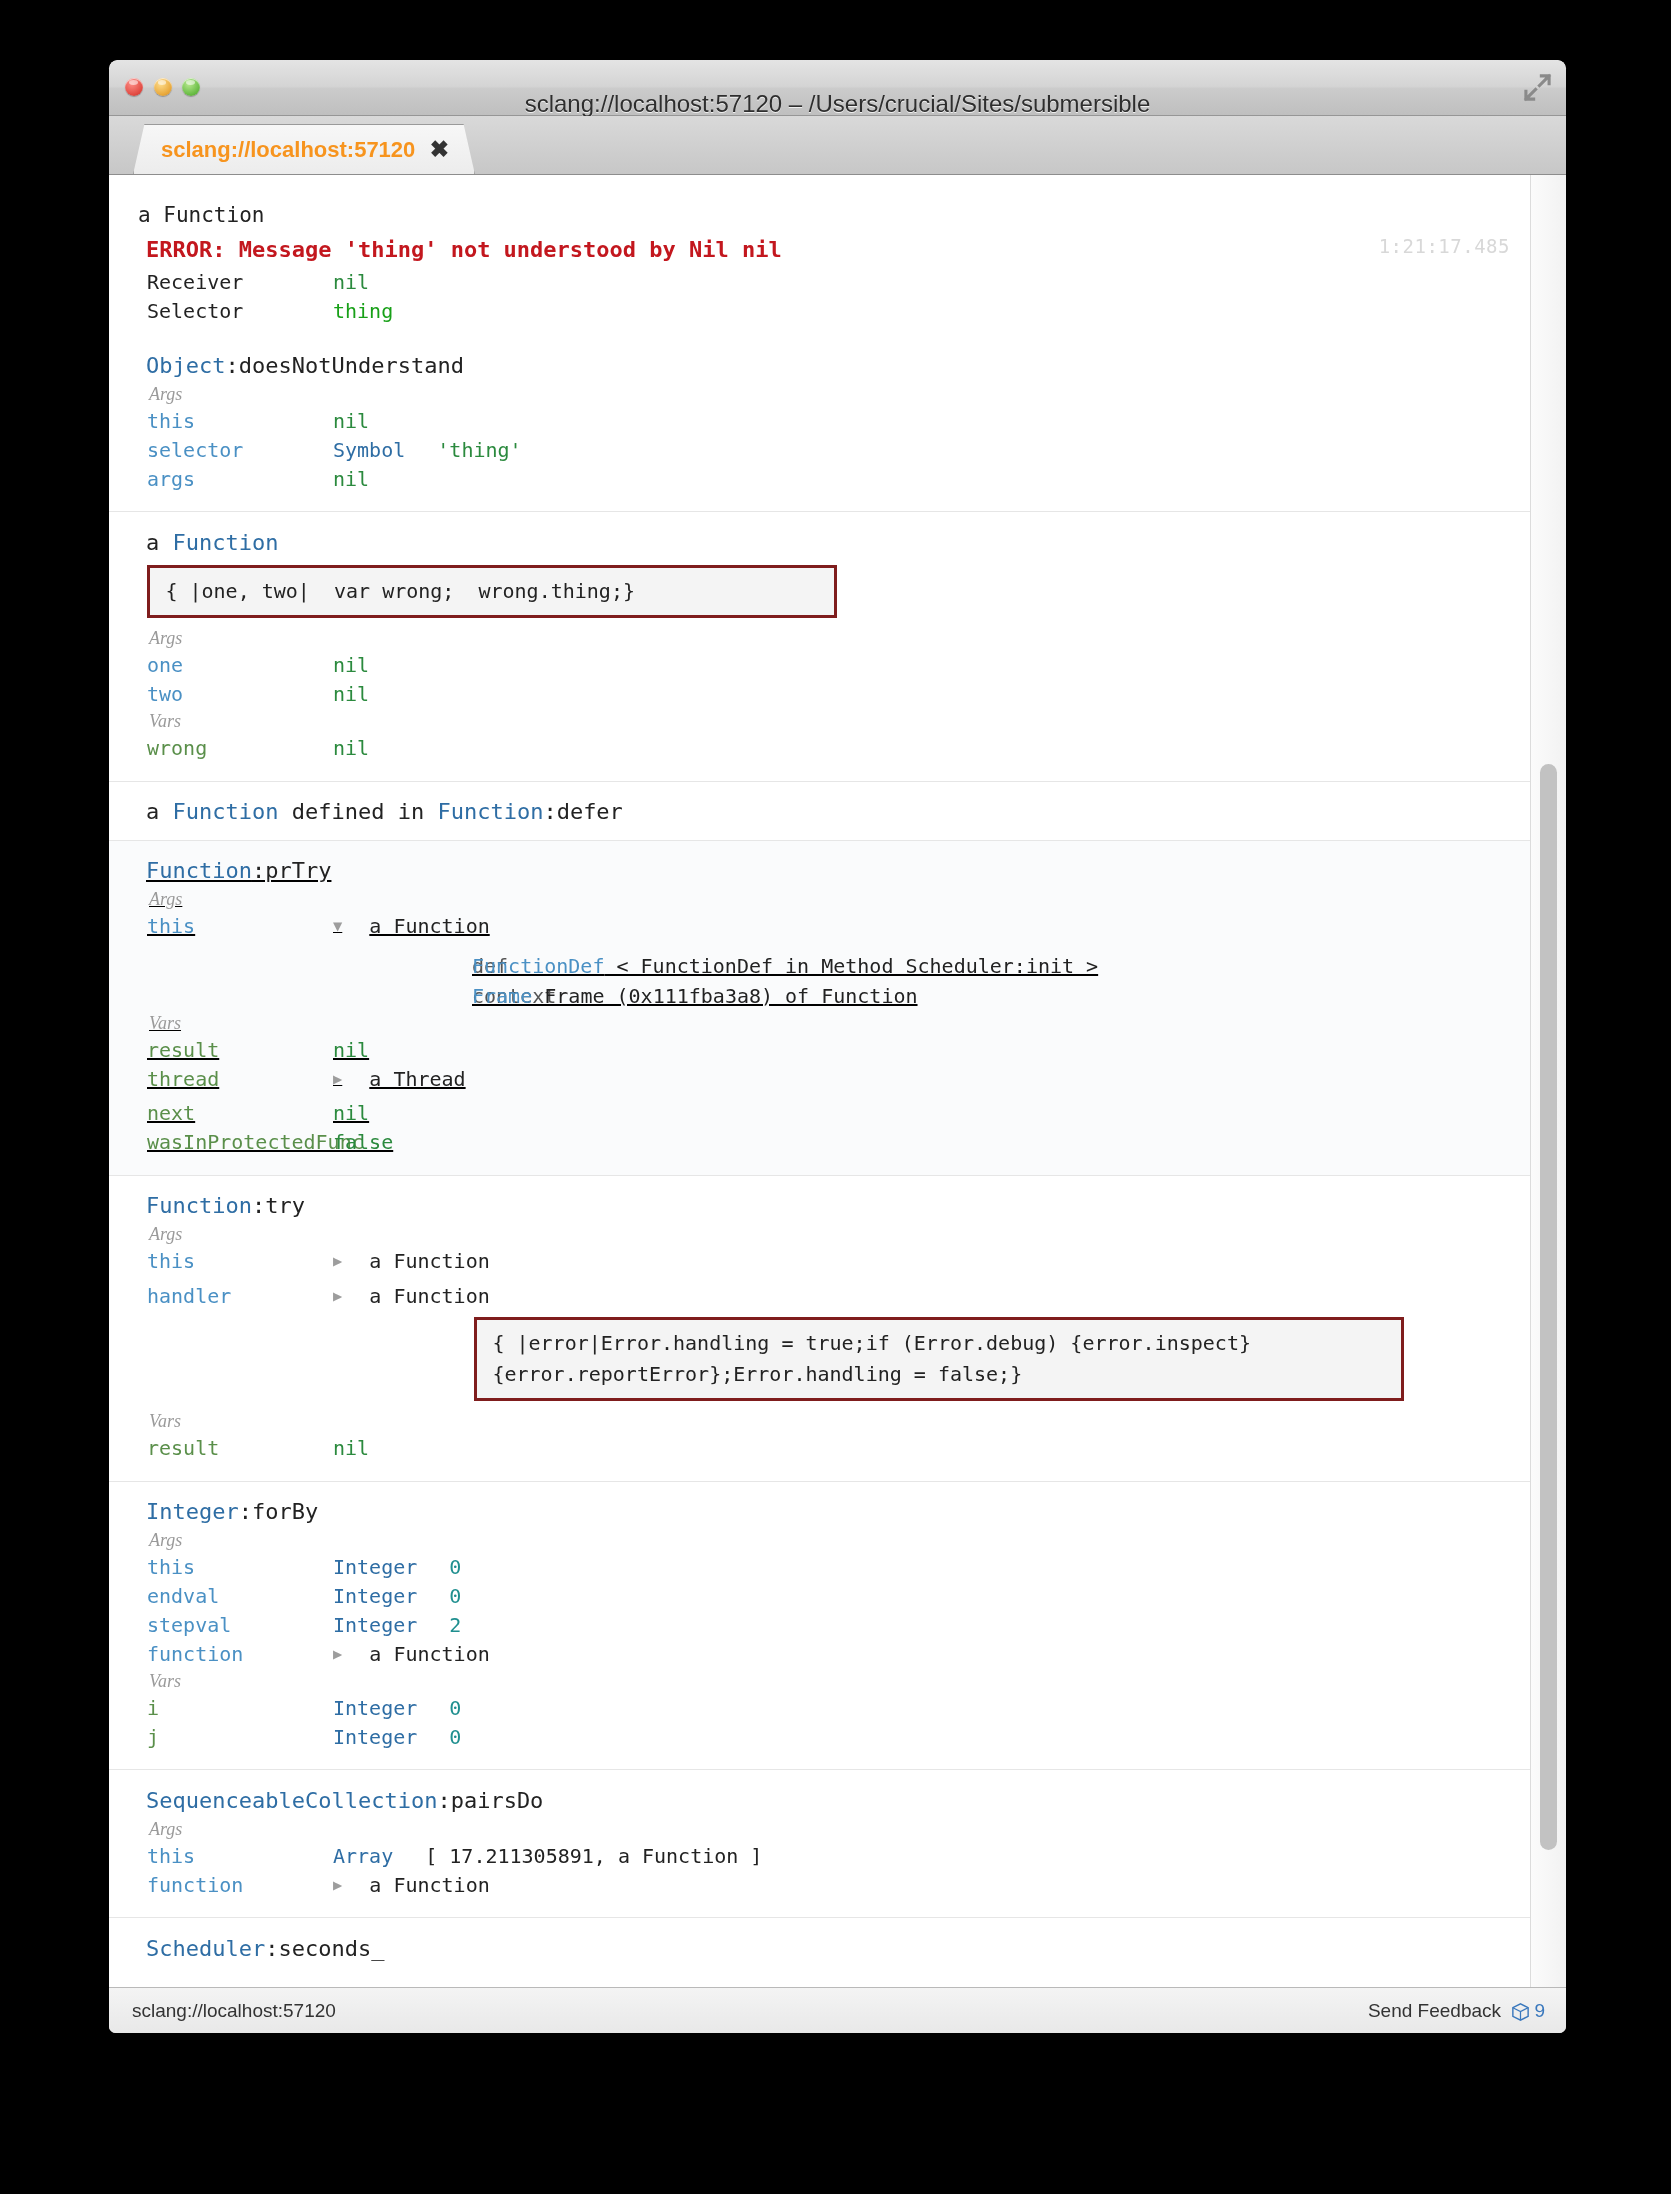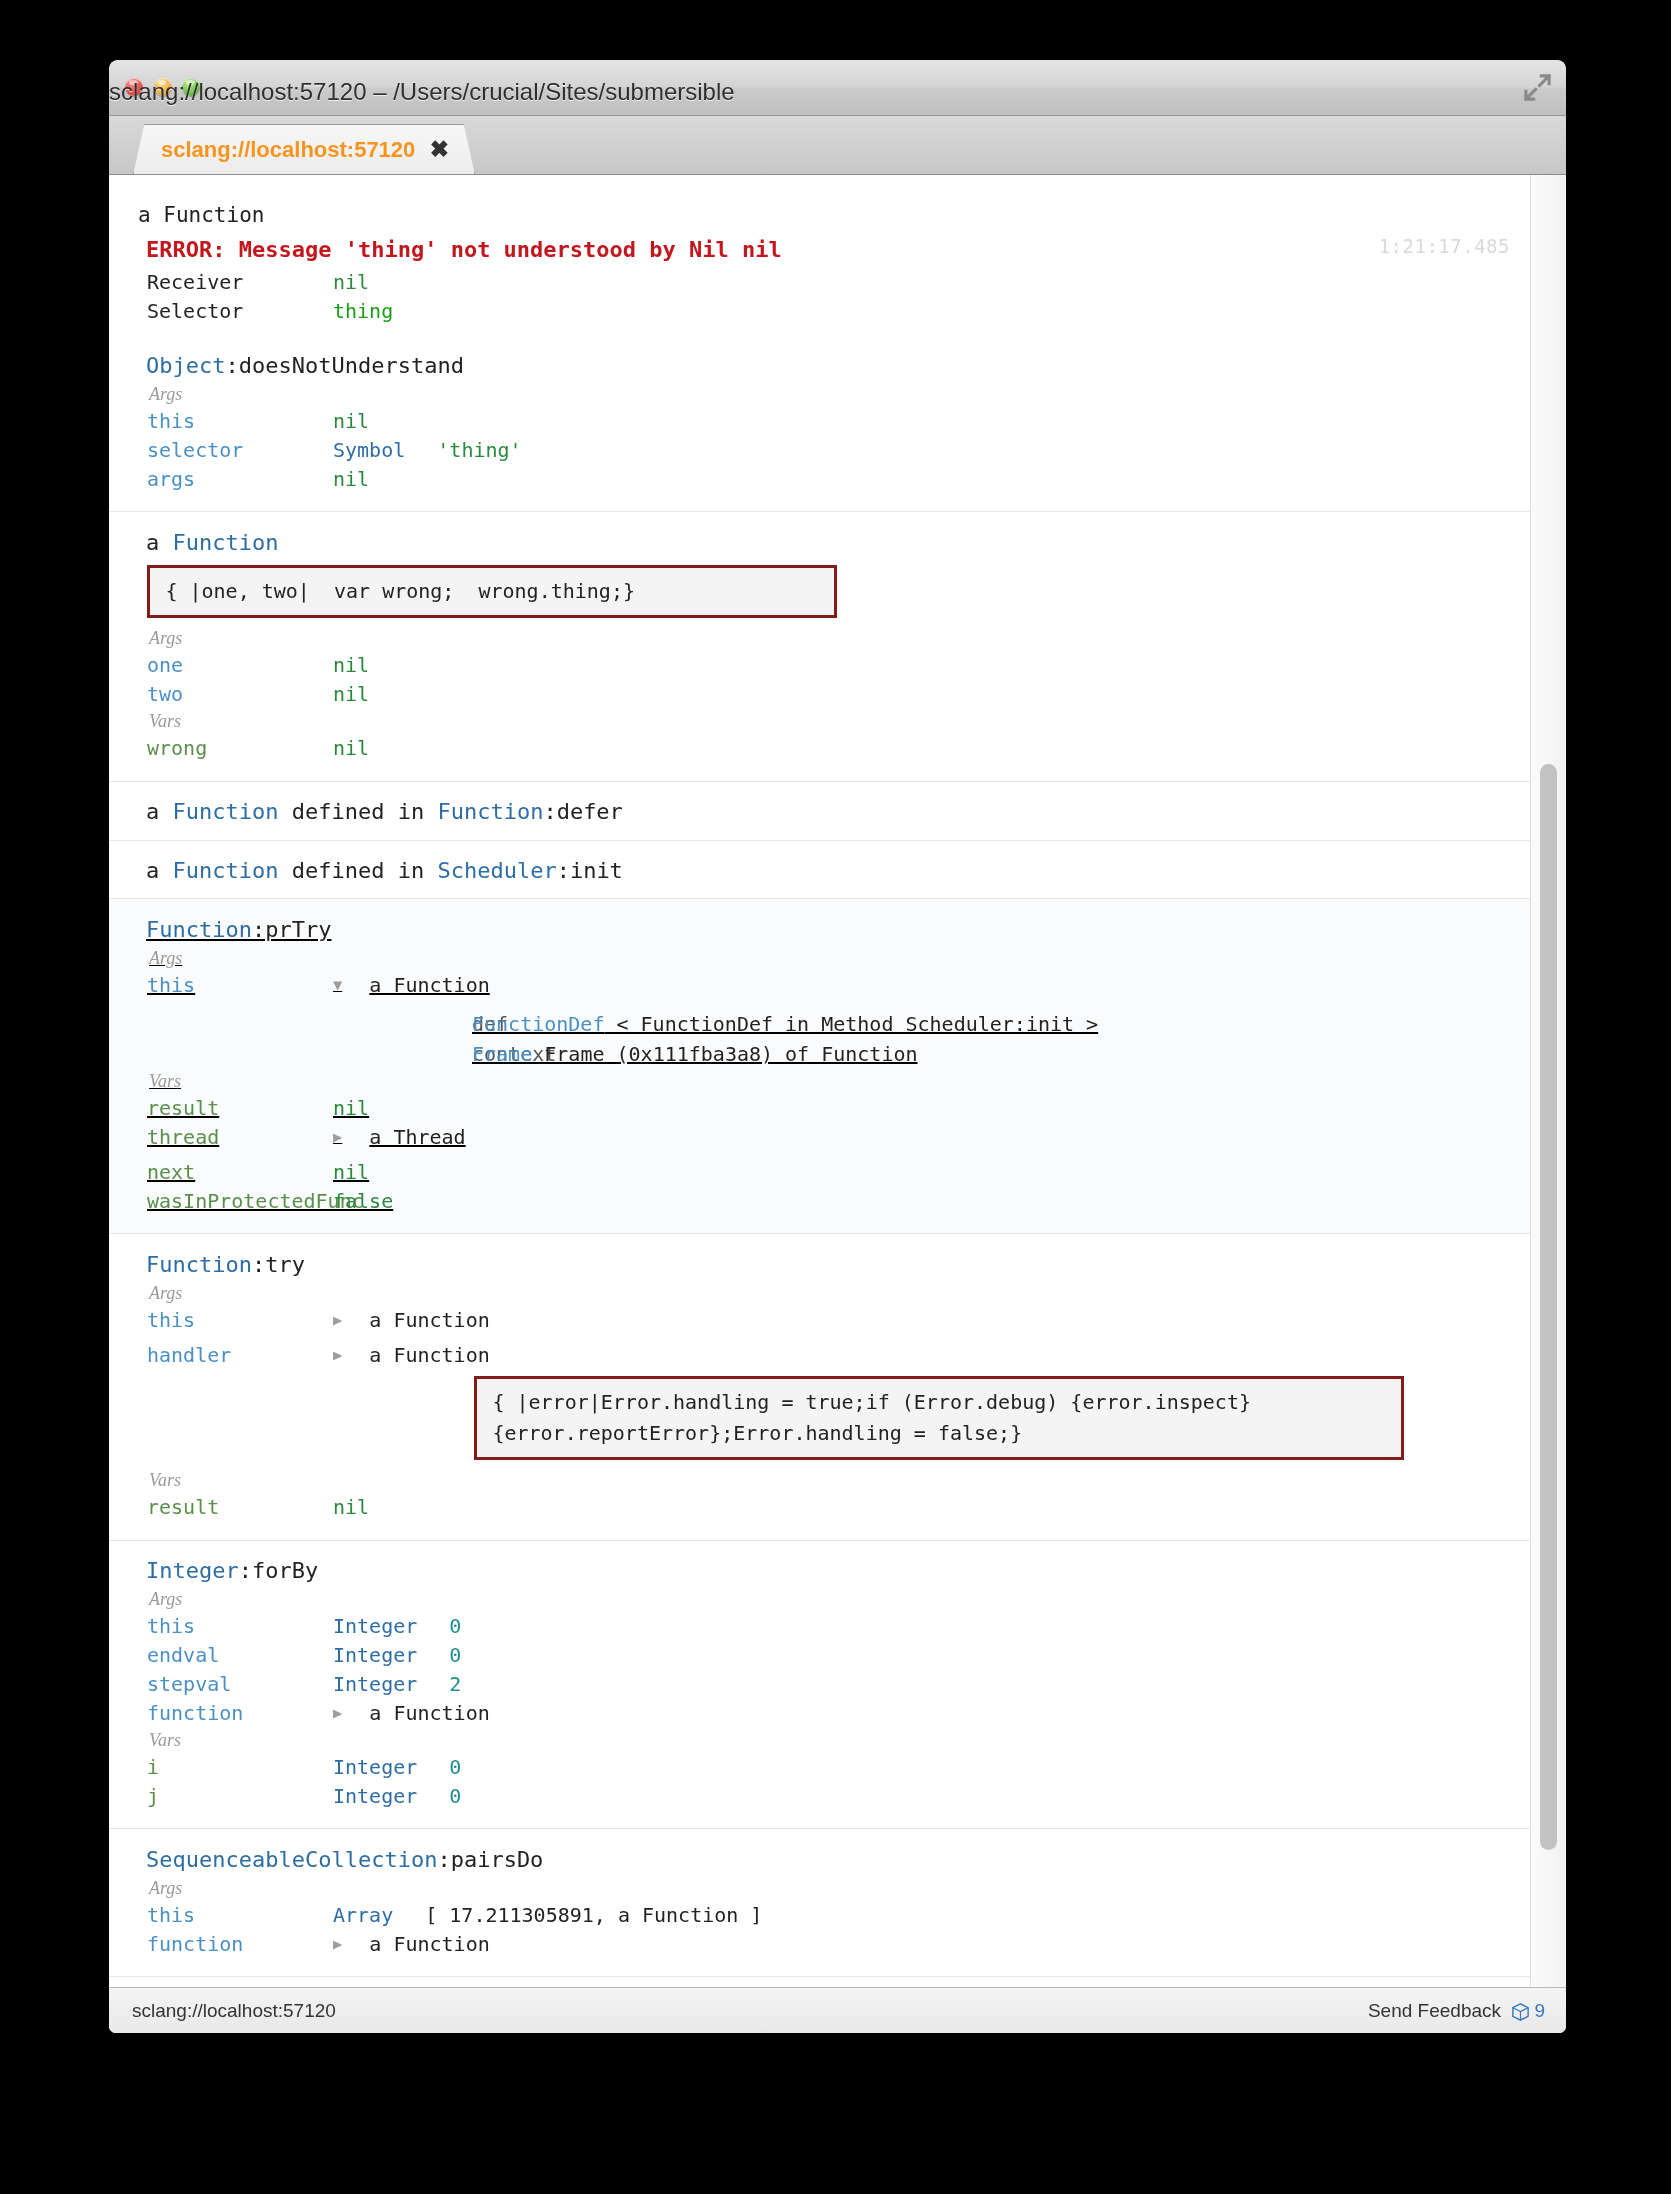--- a/index.html
+++ b/index.html
@@ -27,21 +27,21 @@
   }
   .lights{position:absolute;left:16.3px;top:18px;display:flex;gap:10.6px;}
   .light{width:18px;height:18px;border-radius:50%;position:relative;
          box-shadow:inset 0 1px 1px rgba(255,255,255,.75),0 1px 1px rgba(0,0,0,.28);}
   .light::after{content:"";position:absolute;left:3.8px;top:1.9px;width:8.6px;height:4.8px;border-radius:50%;
          background:rgba(255,255,255,.55);}
   .l-close{background:radial-gradient(circle at 38% 32%,#fc8c85,#e24b43 65%,#b93029);}
   .l-min{background:radial-gradient(circle at 38% 32%,#fddc8c,#e9a93c 65%,#c5862a);}
   .l-max{background:radial-gradient(circle at 38% 32%,#b8e98f,#69bc45 65%,#4f9a31);}
   .wtitle{
-    position:absolute;left:0;right:0;top:4px;height:55px;line-height:55px;
+    position:absolute;left:0;right:0;top:16px;height:55px;line-height:55px;text-align:center;
     font-family:"Liberation Sans",sans-serif;font-size:24px;color:#2e2e2e;
     text-shadow:0 1px 0 rgba(255,255,255,.75);
     font-weight:400;
   }
   .fullscreen-btn{position:absolute;right:14.4px;top:13.4px;width:29px;height:29px;cursor:pointer;}
 
   
   .tabbar{
     position:relative;height:58px;
     background:linear-gradient(to bottom,#d9d9d9,#cfcfcf 55%,#c7c7c7);
@@ -228,23 +228,20 @@
             <span class="name var">wrong</span>
             <span class="val">nil</span>
           </div>
           <div class="spacer6"></div>
         </div>
 
         <div class="sect">
           <div class="hdrline"><span class="sel">a </span><span class="cls">Function</span><span class="sel"> defined in </span><span class="cls">Function</span><span class="sel">:defer</span></div>
         </div>
 
-        <div class="sect">
-          <div class="hdrline"><span class="sel">a </span><span class="cls">Function</span><span class="sel"> defined in </span><span class="cls">Scheduler</span><span class="sel">:init</span></div>
-        </div>
 
         <div class="sect hl">
           <div class="sect-title"><span class="cls">Function</span><span class="sel">:prTry</span></div>
           <div class="grp">Args</div>
           <div class="row">
             <span class="name">this</span>
             <span class="tri tri-d"></span><span class="val obj">a Function</span>
           </div>
           <div class="spacer10"></div>
           <div class="sub">

